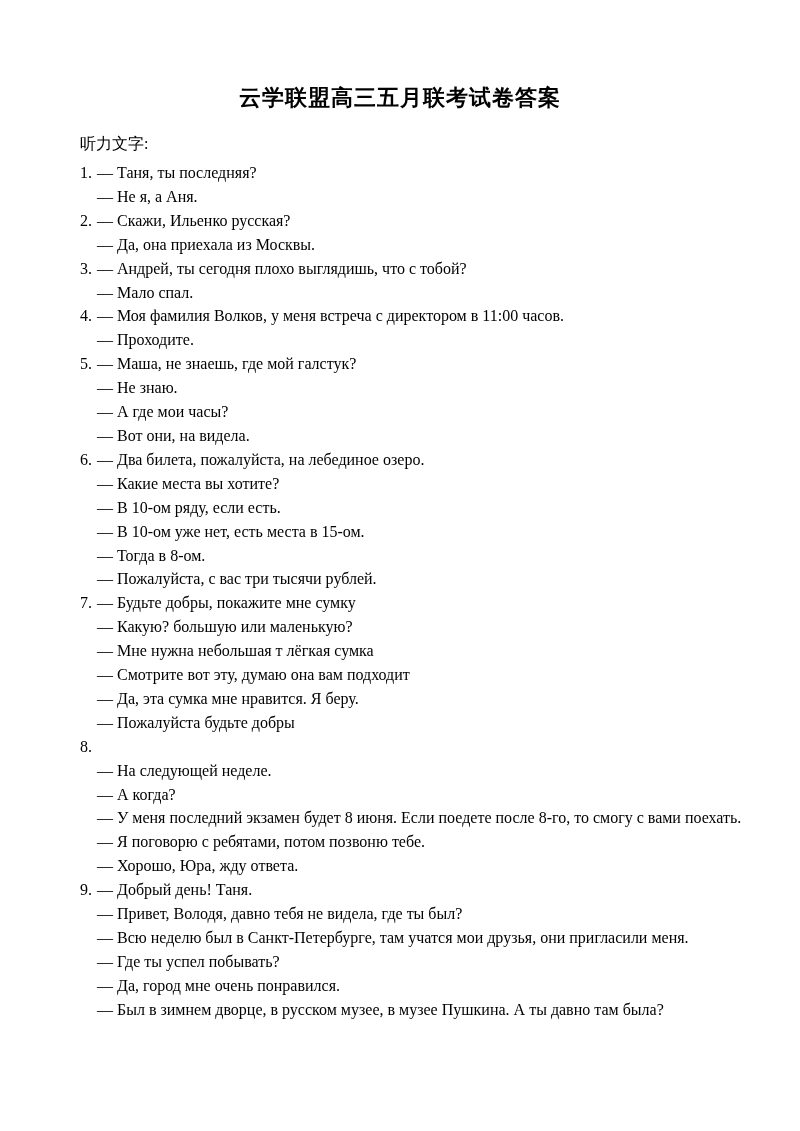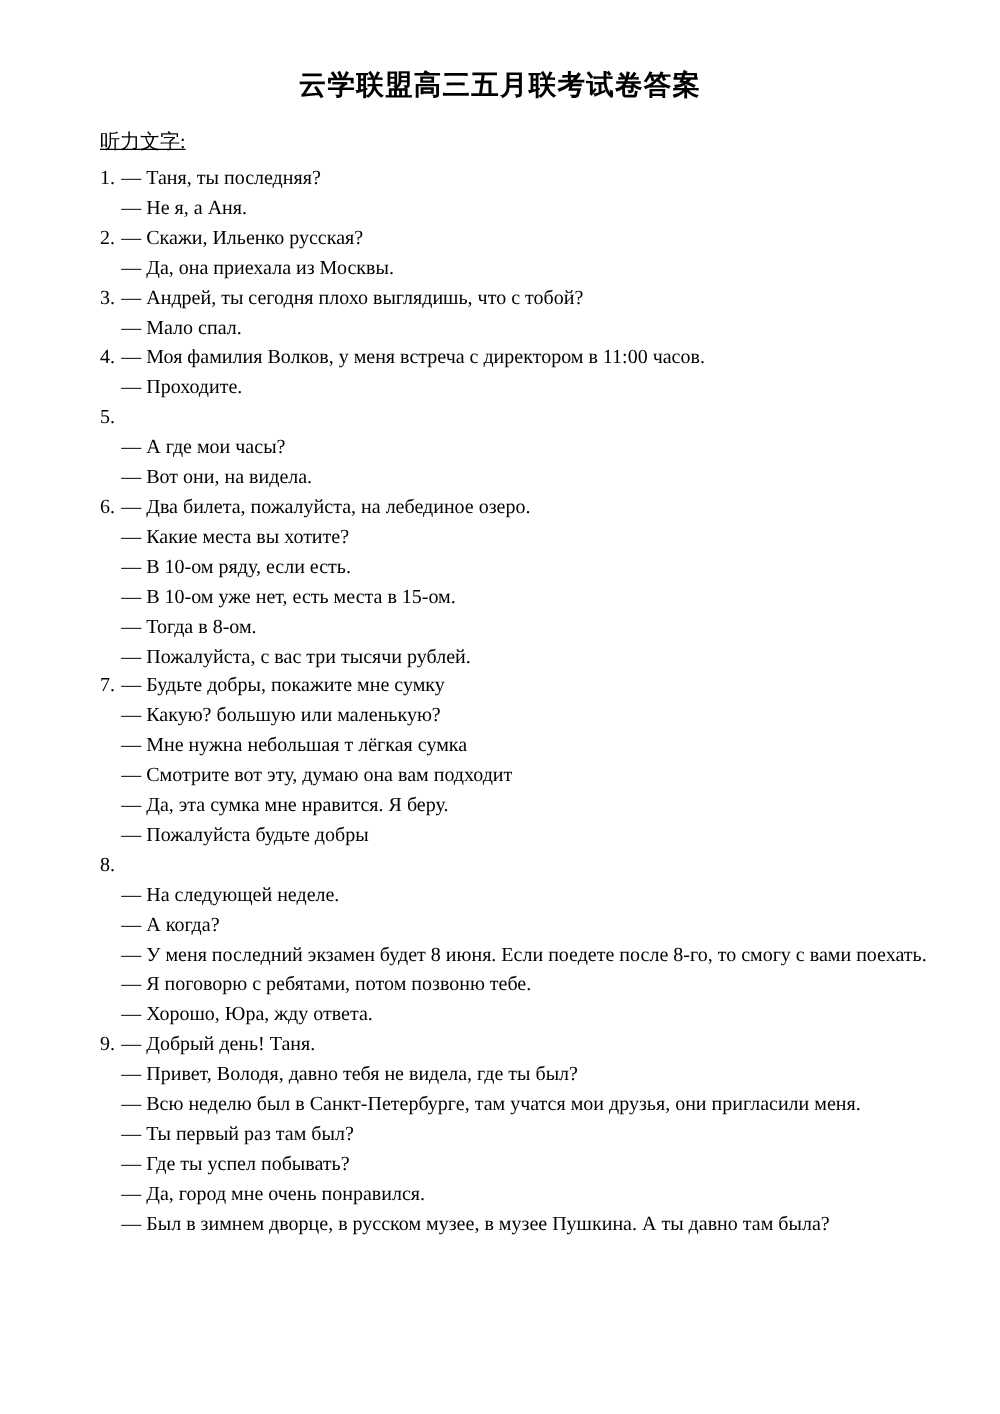--- a/index.html
+++ b/index.html
@@ -12,34 +12,33 @@
     width: 800px;
     height: 1131px;
     background: #ffffff;
     color: #000000;
     font-family: "Liberation Serif", "DejaVu Serif", serif;
     overflow: hidden;
     box-sizing: border-box;
   }
   .doc-title {
     margin: 0;
-    padding-top: 54px;
+    padding-top: 84px;
     text-align: center;
     font-family: "Liberation Sans", "DejaVu Sans", sans-serif;
     font-weight: 700;
     font-size: 22px;
     line-height: 28px;
     letter-spacing: 1px;
   }
   .section-label {
     margin: 22px 0 7px 80px;
     font-size: 16px;
     line-height: 20px;
     font-family: "Liberation Serif", "DejaVu Serif", serif;
-    text-decoration: underline;
   }
   .dialogue-list {
     margin-left: 80px;
     margin-right: 64px;
     font-size: 16px;
     line-height: 23.9px;
   }
   .dialogue-line {
     display: flex;
     align-items: baseline;
@@ -90,20 +89,25 @@
       <div class="dialogue-line">
         <span class="dialogue-num">4.</span>
         <span class="dialogue-text">— Моя фамилия Волков, у меня встреча с директором в 11:00 часов.</span>
       </div>
       <div class="dialogue-line">
         <span class="dialogue-num"></span>
         <span class="dialogue-text">— Проходите.</span>
       </div>
       <div class="dialogue-line">
         <span class="dialogue-num">5.</span>
+        <span class="dialogue-text">— Маша, не знаешь, где мой галстук?</span>
+      </div>
+      <div class="dialogue-line">
+        <span class="dialogue-num"></span>
+        <span class="dialogue-text">— Не знаю.</span>
       </div>
       <div class="dialogue-line">
         <span class="dialogue-num"></span>
         <span class="dialogue-text">— А где мои часы?</span>
       </div>
       <div class="dialogue-line">
         <span class="dialogue-num"></span>
         <span class="dialogue-text">— Вот они, на видела.</span>
       </div>
       <div class="dialogue-line">
@@ -184,24 +188,20 @@
       <div class="dialogue-line">
         <span class="dialogue-num"></span>
         <span class="dialogue-text">— Привет, Володя, давно тебя не видела, где ты был?</span>
       </div>
       <div class="dialogue-line">
         <span class="dialogue-num"></span>
         <span class="dialogue-text">— Всю неделю был в Санкт-Петербурге, там учатся мои друзья, они пригласили меня.</span>
       </div>
       <div class="dialogue-line">
         <span class="dialogue-num"></span>
-        <span class="dialogue-text">— Ты первый раз там был?</span>
-      </div>
-      <div class="dialogue-line">
-        <span class="dialogue-num"></span>
         <span class="dialogue-text">— Где ты успел побывать?</span>
       </div>
       <div class="dialogue-line">
         <span class="dialogue-num"></span>
         <span class="dialogue-text">— Да, город мне очень понравился.</span>
       </div>
       <div class="dialogue-line">
         <span class="dialogue-num"></span>
         <span class="dialogue-text">— Был в зимнем дворце, в русском музее, в музее Пушкина. А ты давно там была?</span>
       </div>

